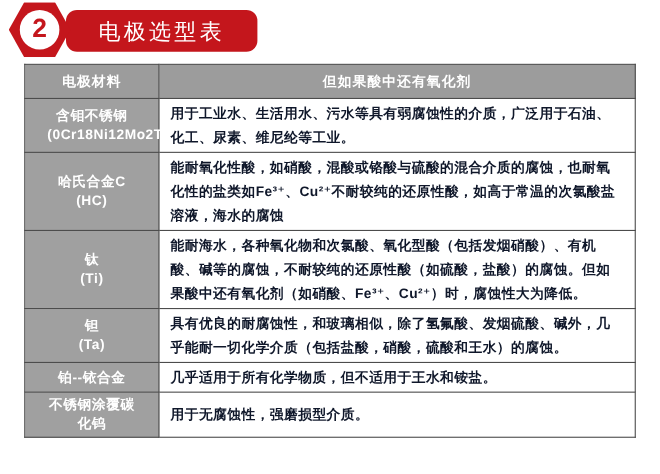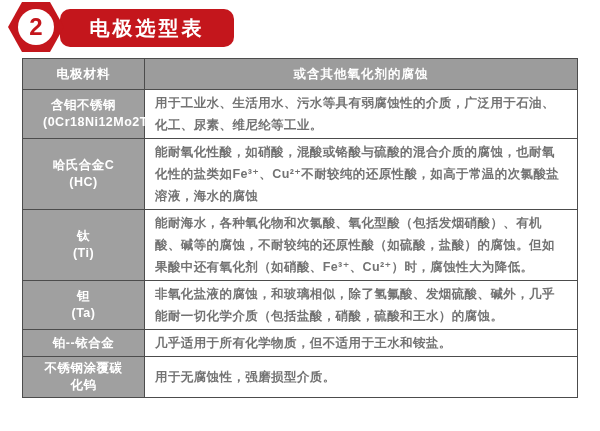--- a/index.html
+++ b/index.html
@@ -9,21 +9,21 @@
     -webkit-font-smoothing:antialiased;
   }
   
   .hdr{position:absolute;left:0;top:0;width:600px;height:58px;}
   .banner{
     position:absolute;left:60px;top:9px;width:174px;height:38px;
     background:#c4161c;border-radius:10px;
     display:flex;align-items:center;justify-content:center;
   }
   .banner span{
-    color:#ffffff;font-size:20px;font-weight:bold;letter-spacing:3px;
+    color:#ffffff;font-size:20px;font-weight:normal;letter-spacing:3px;
   }
   .badge{
     position:absolute;left:8px;top:2px;width:56px;height:50px;
     background:#c4161c;
     clip-path:polygon(0% 50%,25% 0%,75% 0%,100% 50%,75% 100%,25% 100%);
     display:flex;align-items:center;justify-content:center;
   }
   .badge .circle{
     width:36px;height:36px;border-radius:50%;background:#ffffff;
     display:flex;align-items:center;justify-content:center;
@@ -46,21 +46,21 @@
     background:#9c9c9c;color:#ffffff;
     font-size:12.5px;letter-spacing:1px;
     padding:4px 2px;height:22px;line-height:22px;
   }
   td.mat{
     background:#a0a0a0;color:#ffffff;text-align:center;
     font-size:12.5px;letter-spacing:0.5px;line-height:17px;
     padding:3px 20px;vertical-align:middle;
   }
   td.desc{
-    background:#ffffff;color:#737373;text-align:left;
+    background:#ffffff;color:#0f172a;text-align:left;
     font-size:12.5px;letter-spacing:0.4px;line-height:22px;
     padding:2px 10px;vertical-align:middle;
   }
 </style>
 </head>
 <body>
 
 <div class="hdr">
   <div class="banner">
     <span>电极选型表</span>
@@ -74,21 +74,21 @@
 
 <div class="tbl-wrap">
   <table>
     <colgroup>
         <col class="c1">
         <col>
       </colgroup>
     <thead>
       <tr>
         <th>电极材料</th>
-        <th>或含其他氧化剂的腐蚀</th>
+        <th>但如果酸中还有氧化剂</th>
       </tr>
     </thead>
     <tbody>
   <tr>
     <td class="mat">
       <div>含钼不锈钢</div>
       <div>(0Cr18Ni12Mo2Ti)</div>
     </td>
     <td class="desc">用于工业水、生活用水、污水等具有弱腐蚀性的介质，广泛用于石油、化工、尿素、维尼纶等工业。</td>
   </tr>
@@ -108,21 +108,21 @@
       <div>(Ti)</div>
     </td>
     <td class="desc">能耐海水，各种氧化物和次氯酸、氧化型酸（包括发烟硝酸）、有机酸、碱等的腐蚀，不耐较纯的还原性酸（如硫酸，盐酸）的腐蚀。但如果酸中还有氧化剂（如硝酸、Fe³⁺、Cu²⁺）时，腐蚀性大为降低。</td>
   </tr>
 
   <tr>
     <td class="mat">
       <div>钽</div>
       <div>(Ta)</div>
     </td>
-    <td class="desc">非氧化盐液的腐蚀，和玻璃相似，除了氢氟酸、发烟硫酸、碱外，几乎能耐一切化学介质（包括盐酸，硝酸，硫酸和王水）的腐蚀。</td>
+    <td class="desc">具有优良的耐腐蚀性，和玻璃相似，除了氢氟酸、发烟硫酸、碱外，几乎能耐一切化学介质（包括盐酸，硝酸，硫酸和王水）的腐蚀。</td>
   </tr>
 
   <tr>
     <td class="mat">
       <div>铂--铱合金</div>
 
     </td>
     <td class="desc">几乎适用于所有化学物质，但不适用于王水和铵盐。</td>
   </tr>
 

